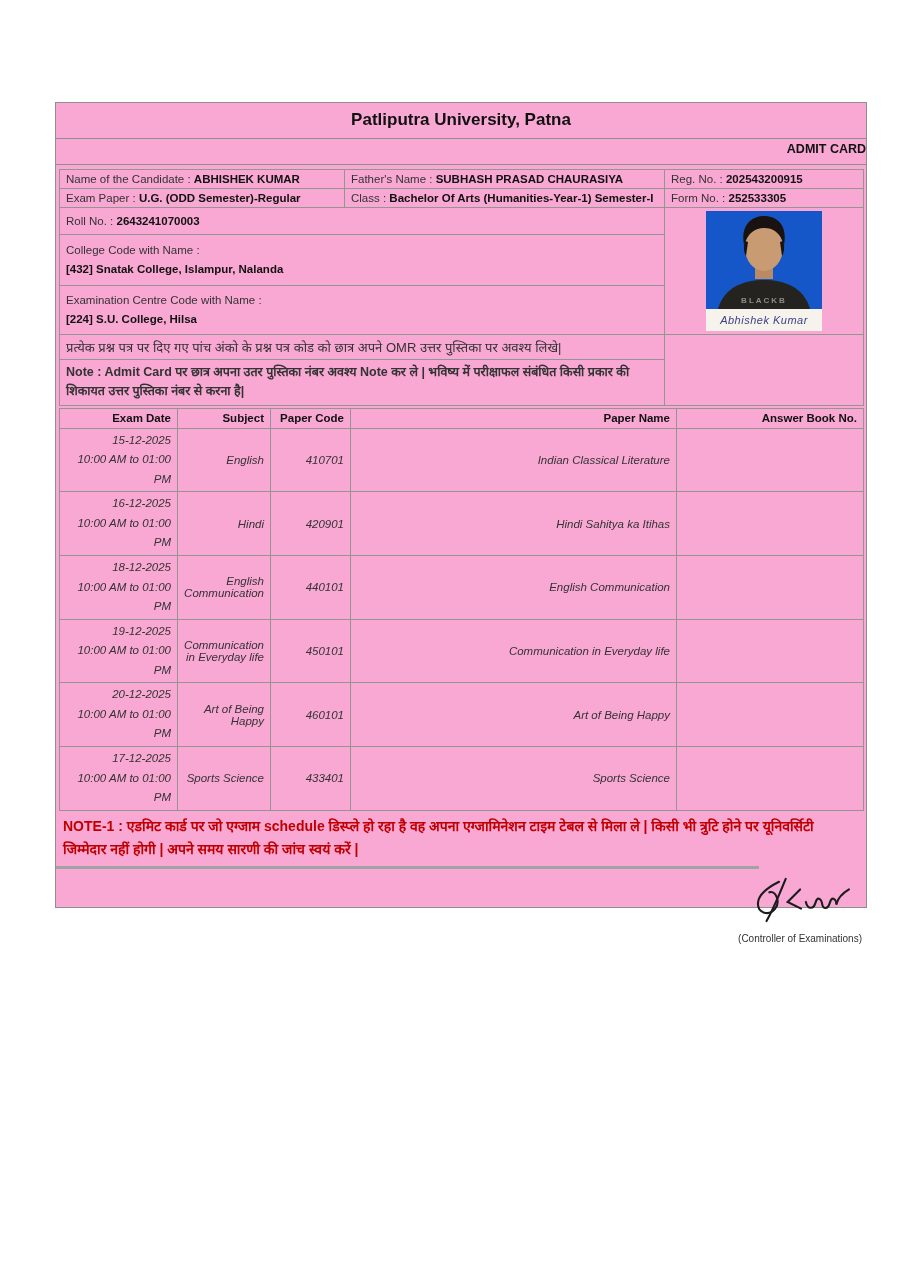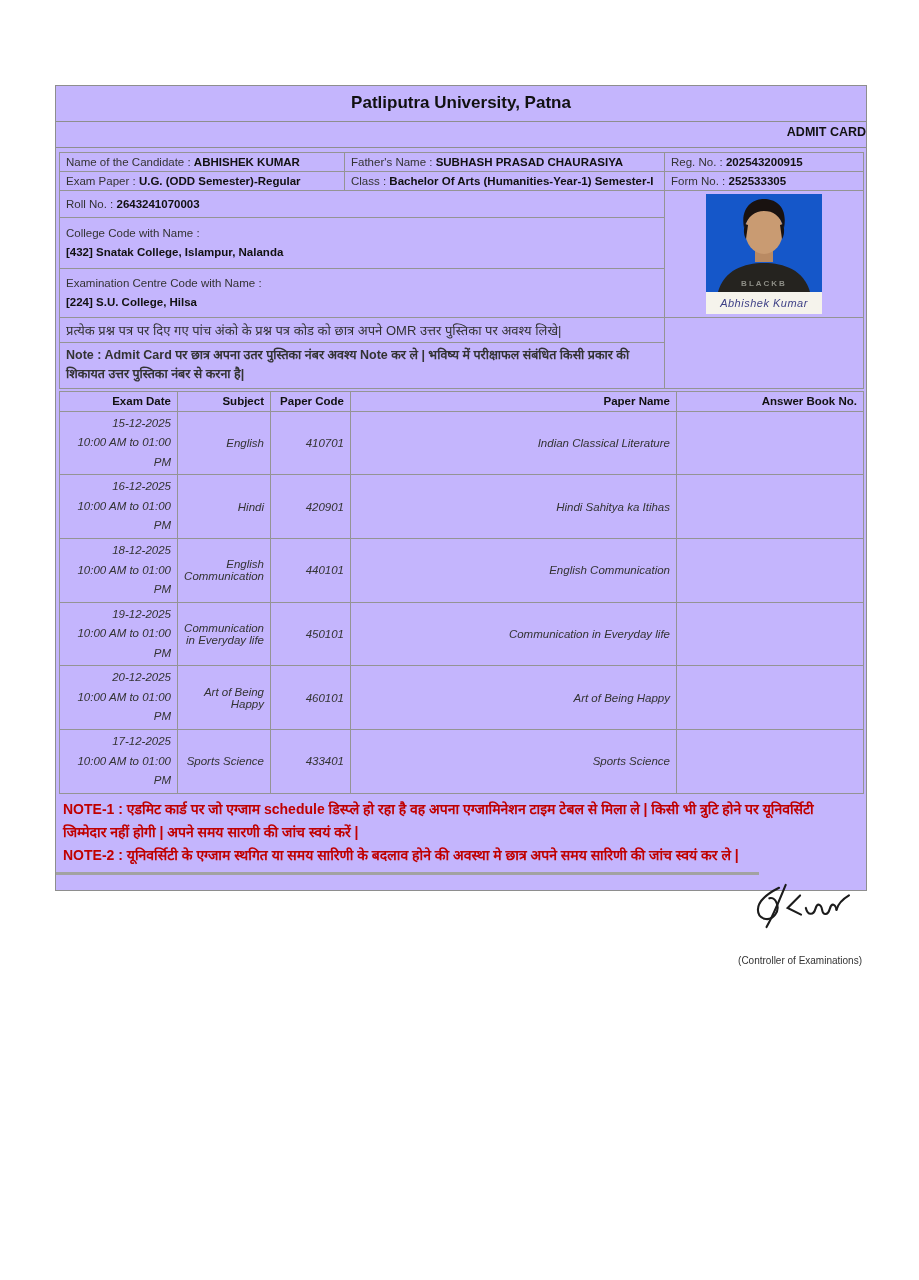--- a/index.html
+++ b/index.html
@@ -7,24 +7,24 @@
   .page {
     position: relative;
     width: 919px; height: 1280px;
     background: #ffffff;
     font-family: "Liberation Sans", "DejaVu Sans", sans-serif;
     color: #222;
     overflow: hidden;
   }
   .doc {
     position: absolute;
-    left: 55px; top: 85px;
+    left: 55px; top: 102px;
     width: 812px; height: 806px;
     border: 1px solid #8e8e8e;
-    background: #c4b5fd;
+    background: #f9a8d4;
   }
   .title-row {
     text-align: center;
     font-size: 17px; font-weight: bold; color: #111;
     padding: 7px 0 8px;
     border-bottom: 1px solid #8e8e8e;
   }
   .admit-row {
     text-align: right;
     font-size: 12.5px; font-weight: bold; color: #111;
@@ -78,21 +78,21 @@
   .thick-line {
     height: 3px;
     background: #a2a2a2;
     width: 703px;
     margin-top: 3px;
   }
   .sig-block { text-align: right; margin-top: 8px; }
   .sig-svg { width: 104px; height: 46px; margin-right: 12px; }
   .sig-caption {
     font-size: 10px; color: #333;
-    padding-right: 4px; margin-top: 22px;
+    padding-right: 4px; margin-top: 6px;
   }
 </style>
 </head>
 <body>
 
 <div class="page">
   <div class="doc">
 
     <div class="title-row">Patliputra University, Patna</div>
     <div class="admit-row">ADMIT CARD</div>
@@ -234,21 +234,20 @@
         <td class="row-cell">Sports Science</td>
         <td class="row-cell">433401</td>
         <td class="row-cell">Sports Science</td>
         <td class="row-cell"></td>
       </tr>
     </tbody>
     </table>
 
     <div class="notes">
       <div lang="hi">NOTE-1 : एडमिट कार्ड पर जो एग्जाम schedule डिस्प्ले हो रहा है वह अपना एग्जामिनेशन टाइम टेबल से मिला ले | किसी भी त्रुटि होने पर यूनिवर्सिटी जिम्मेदार नहीं होगी | अपने समय सारणी की जांच स्वयं करें |</div>
-      <div lang="hi">NOTE-2 : यूनिवर्सिटी के एग्जाम स्थगित या समय सारिणी के बदलाव होने की अवस्था मे छात्र अपने समय सारिणी की जांच स्वयं कर ले |</div>
     </div>
     <div class="thick-line"></div>
 
     <div class="sig-block">
       <svg class="sig-svg" viewBox="0 0 104 48" aria-hidden="true">
         <g fill="none" stroke="#1c1c1c" stroke-width="2.2" stroke-linecap="round">
           <path d="M28,5 C18,10 6,18 6,28 C6,38 18,41 24,33 C30,25 24,14 18,16"></path>
           <path d="M35,2 C30,14 23,32 15,46"></path>
           <path d="M50,13 L37,26 L51,33"></path>
           <path d="M56,26 C58,34 64,34 66,27 C68,20 72,22 73,28 C74,34 79,34 81,27 C83,20 87,22 88,28"></path>

